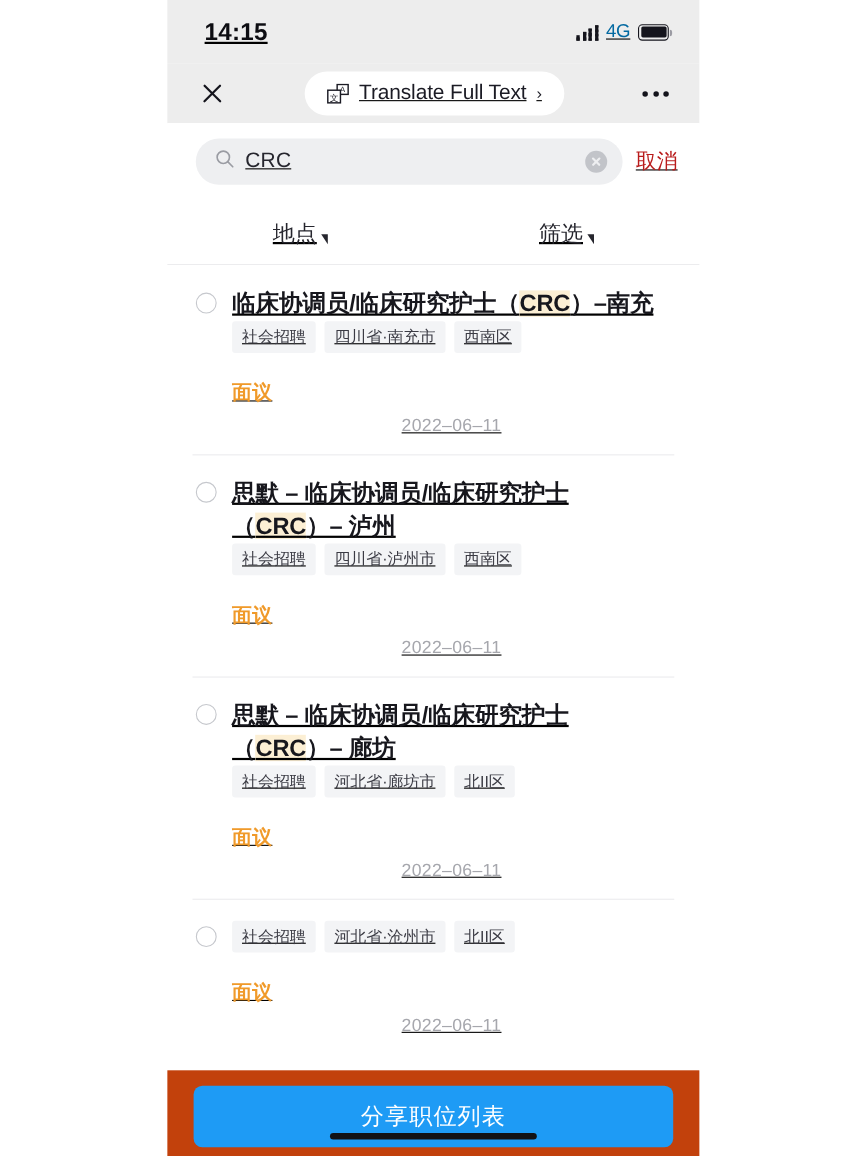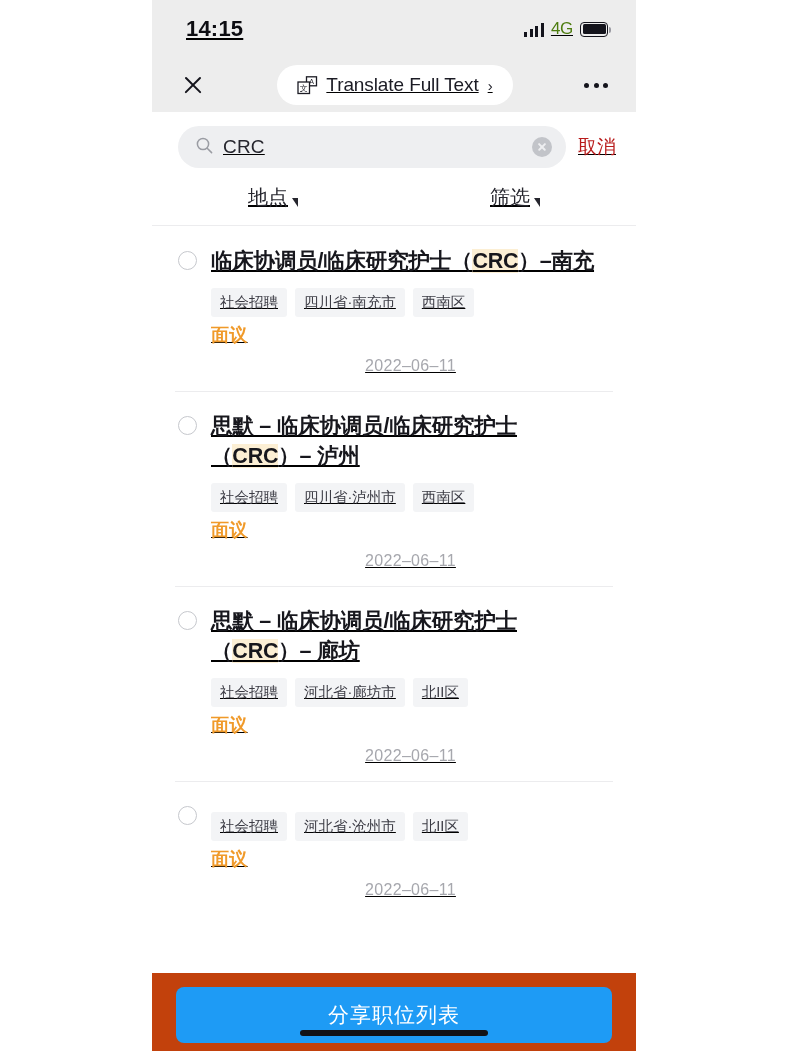--- a/index.html
+++ b/index.html
@@ -64,21 +64,21 @@
     gap: 2px;
   }
   .dot {
     width: 3px;
     height: 3px;
     background: #14141c;
     display: block;
   }
   .net-label {
     font-size: 17px;
-    color: #4d7c0f;
+    color: #0369a1;
     font-weight: 500;
     letter-spacing: -0.3px;
   }
   .battery {
     width: 28px;
     height: 15px;
     border: 1.6px solid #14141c;
     border-radius: 4px;
     position: relative;
     box-sizing: border-box;
@@ -224,20 +224,21 @@
     padding: 4px 0 14px 0;
     border-bottom: 1px solid #ececee;
   }
   .filter-cell {
     flex: 1;
     display: flex;
     align-items: center;
     justify-content: center;
     gap: 4px;
     cursor: pointer;
+    margin-top: 15px;
   }
   .filter-cell .txt {
     font-size: 20px;
     color: #26262e;
   }
   .caret {
     width: 0; height: 0;
     border-left: 6px solid transparent;
     border-top: 9px solid #26262e;
     margin-top: 8px;
@@ -275,37 +276,36 @@
     font-size: 21.5px;
     font-weight: bold;
     color: #17171d;
     line-height: 1.42;
     letter-spacing: -0.2px;
   }
   .hl { background: #fcefd4; }
   .tags {
     display: flex;
     gap: 8px;
-    margin-top: 11px;
     flex-wrap: wrap;
     align-items: center;
   }
   .tag {
     background: #f3f4f6;
     color: #3b3b44;
     font-size: 14.5px;
     padding: 5px 9px;
     border-radius: 3px;
     white-space: nowrap;
   }
   .salary {
     color: #f09a2a;
     font-size: 18px;
     font-weight: bold;
-    margin-top: 6px;
+    margin-top: 24px;
     letter-spacing: 0.3px;
   }
   .date {
     color: #a6a7ad;
     font-size: 16px;
     margin-top: 10px;
     letter-spacing: 0.3px;
     text-align: center;
   }
 

